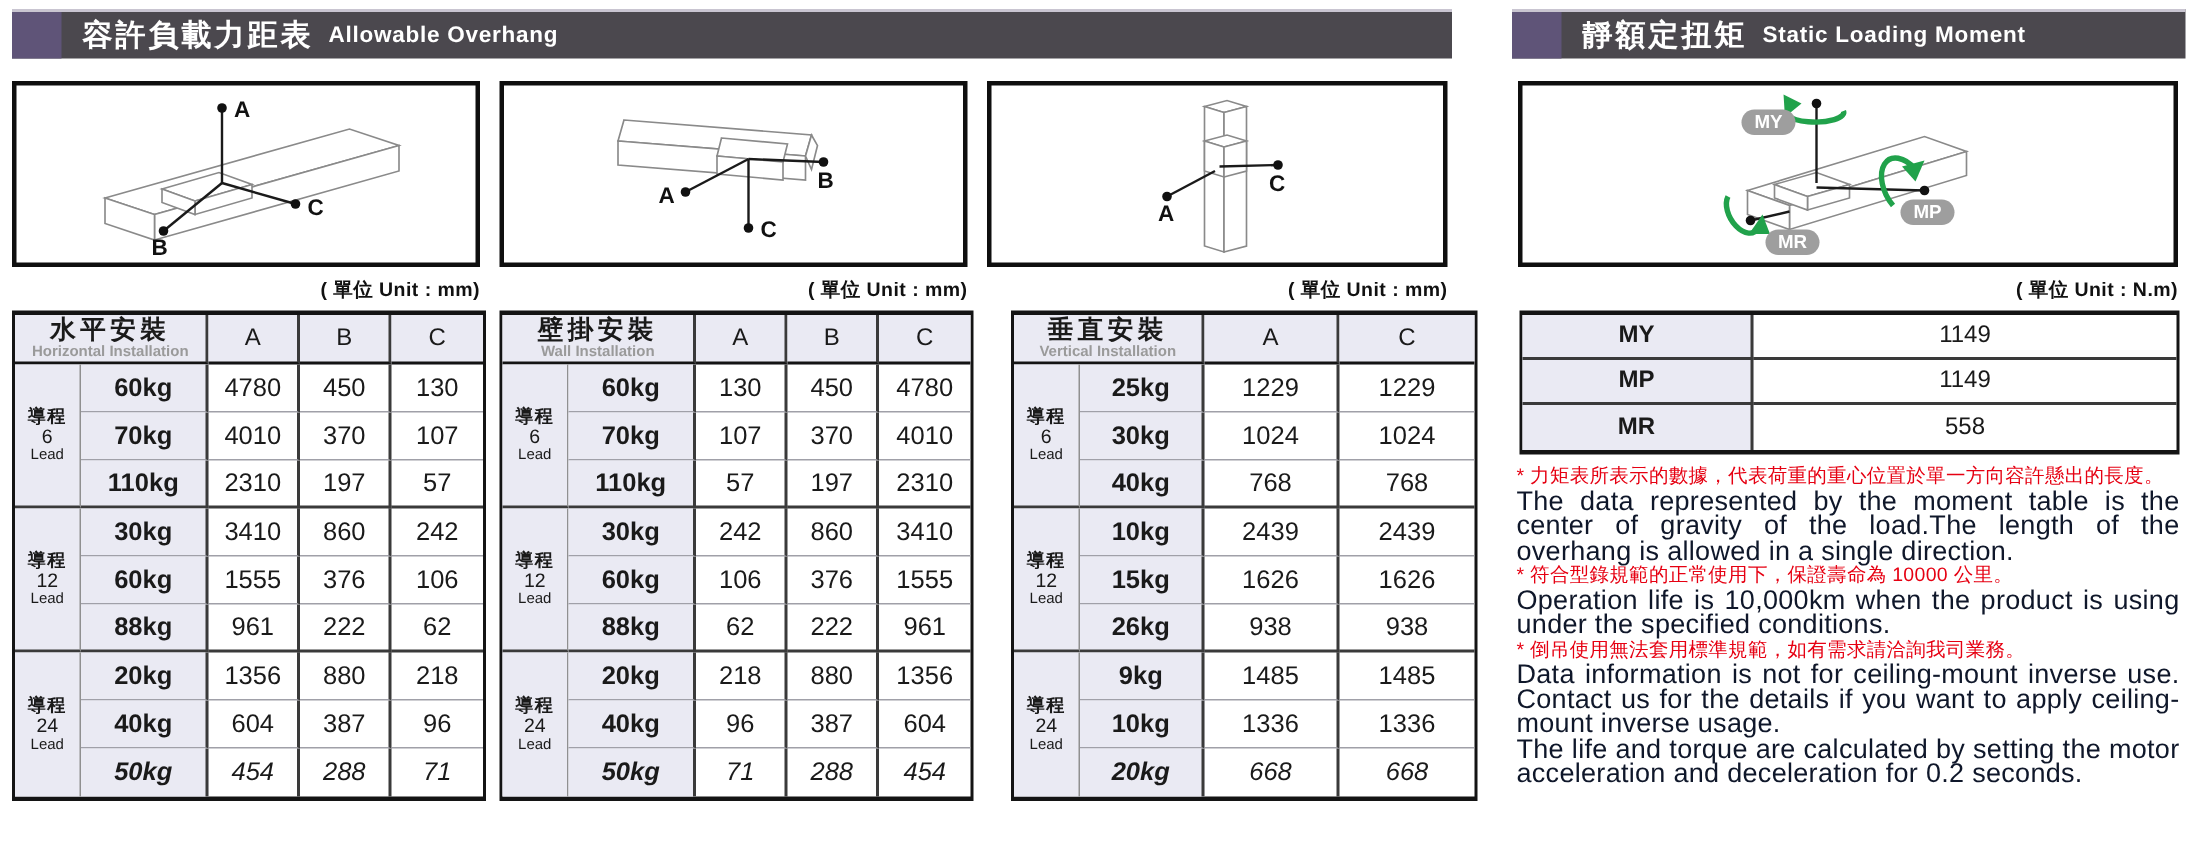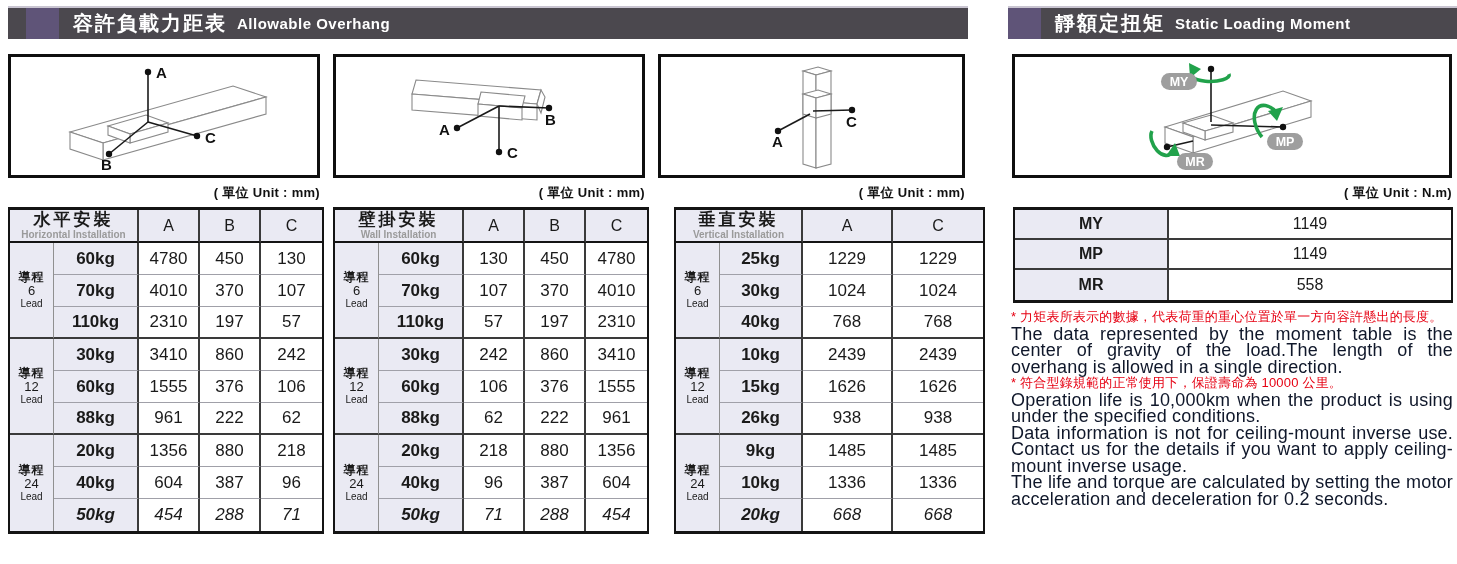--- a/index.html
+++ b/index.html
@@ -4,21 +4,21 @@
 <style>
   * { margin:0; padding:0; box-sizing:border-box; }
   html,body { background:#fff; }
   body { width:1457px; height:564px; position:relative; overflow:hidden;
          font-family:"Liberation Sans","DejaVu Sans",sans-serif; color:#1a1a1a; }
   .page { position:absolute; inset:0; background:#fff; }
 
   
   .hbar { position:absolute; top:6px; height:33px; background:#4b484e;
           border-top:2px solid #c9c5d1; display:flex; align-items:center; }
-  #hbar-left  { left:8px;    width:960px;padding-left:18px; }
+  #hbar-left  { left:8px;    width:960px; }
   #hbar-right { left:1008px; width:449px; }
   .hsq { width:33px; align-self:stretch; background:#5f5478; flex:0 0 33px; }
   .htitle { color:#fff; font-size:20px; font-weight:bold; margin-left:14px; letter-spacing:2px; white-space:nowrap; }
   .hsub   { color:#fff; font-size:15px; font-weight:bold; margin-left:10px; letter-spacing:.5px; white-space:nowrap; }
 
   
   .diag { position:absolute; top:54px; height:124px; border:3px solid #0f0f0f; background:#fff; }
   #diag1 { left:8px;    width:312px; }
   #diag2 { left:333px;  width:312px; }
   #diag3 { left:658px;  width:307px; }
@@ -490,17 +490,18 @@
           <td>558</td>
         </tr>
       </tbody>
   </table>
 
   <div class="notes" id="notes">
       <p class="note-zh">* 力矩表所表示的數據，代表荷重的重心位置於單一方向容許懸出的長度。</p>
       <p class="note-en">The data represented by the moment table is the center of gravity of the load.The length of the overhang is allowed in a single direction.</p>
       <p class="note-zh">* 符合型錄規範的正常使用下，保證壽命為 10000 公里。</p>
       <p class="note-en">Operation life is 10,000km when the product is using under the specified conditions.</p>
+      <p class="note-zh">* 倒吊使用無法套用標準規範，如有需求請洽詢我司業務。</p>
       <p class="note-en">Data information is not for ceiling-mount inverse use. Contact us for the details if you want to apply ceiling-mount inverse usage.</p>
       <p class="note-en">The life and torque are calculated by setting the motor acceleration and deceleration for 0.2 seconds.</p>
     </div>
 
 </div>
 
 </body></html>

